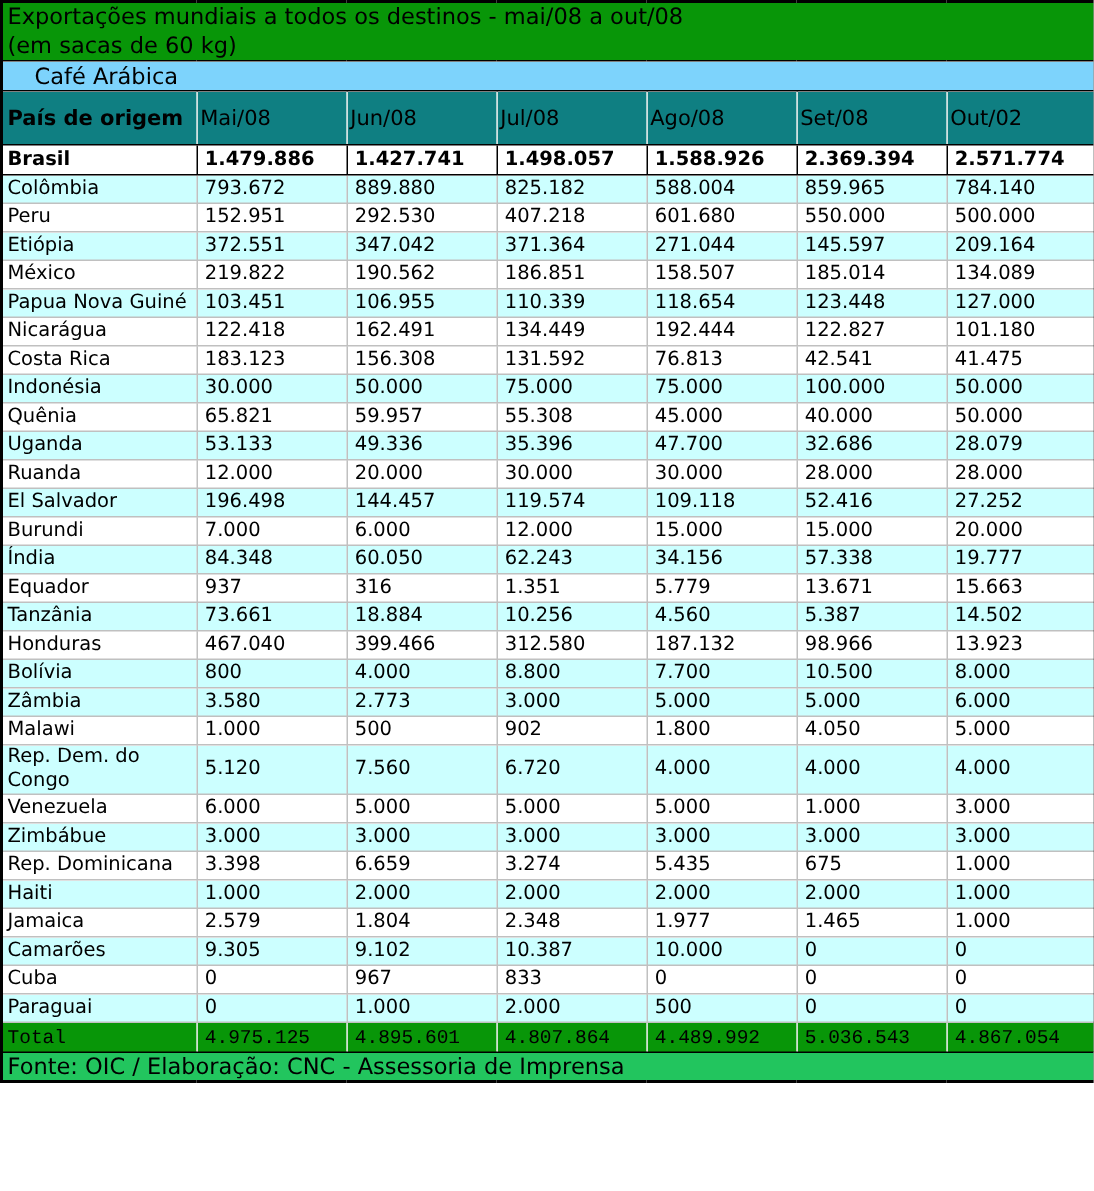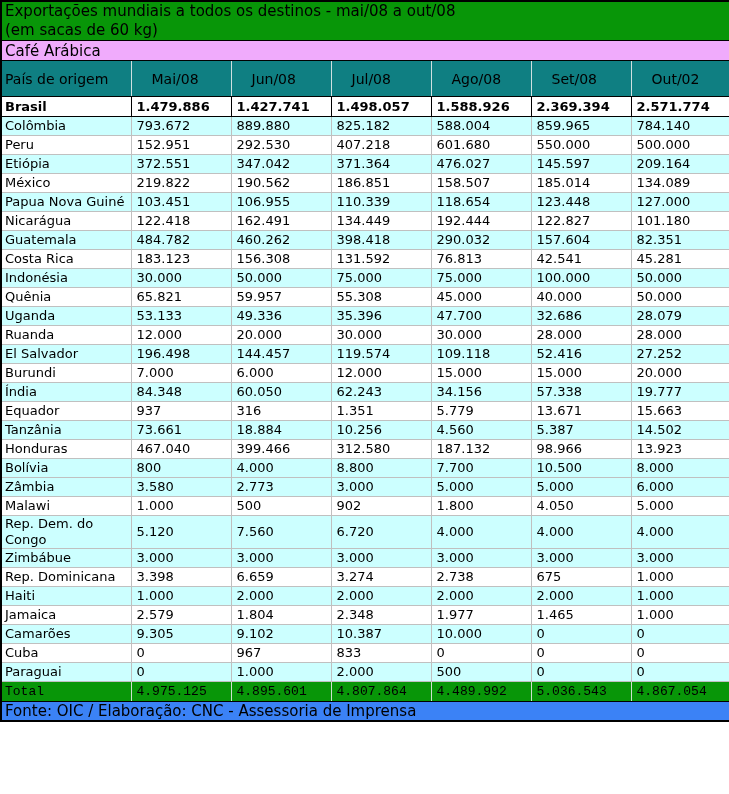--- a/index.html
+++ b/index.html
@@ -18,39 +18,39 @@
   tr.title-row td {
     background: #089608;
     height: 37px;
     font-size: 15px;
     line-height: 19px;
     padding-left: 3px;
     border-bottom: 1px solid #000;
     margin-left: 22px;
   }
   tr.section-row td {
-    background: #f0abfc;
+    background: #7dd3fc;
     height: 19px;
     font-size: 15px;
-    padding-left: 3px;
+    padding-left: 21px;
     border-bottom: 1px solid #000;
   }
 
   
   tr.header-row th {
     background: #0F7F82;
     height: 35px;
     font-size: 14px;
     font-weight: normal;
     text-align: left;
-    padding-left: 20px;
+    padding-left: 2px;
     border-left: 1px solid #CFE0E0;
     border-bottom: 1px solid #000;
   }
-  tr.header-row th:first-child { border-left: none; padding-left: 3px; }
+  tr.header-row th:first-child { border-left: none; padding-left: 3px; font-weight: bold; }
 
   
   tbody tr { height: 19px; }
   tbody td { border: 1px solid #C0C0C0; background: #fff; }
   tbody td:first-child { padding-left: 3px; }
   tbody tr.alt td { background: #CCFFFF; }
   tbody tr.row-brasil { height: 20px; }
   tbody tr.row-brasil td { font-weight: bold; border-color: #000; background: #fff; }
 
   
@@ -59,21 +59,21 @@
     height: 19px;
     border-top: 1px solid #000;
     border-bottom: 1px solid #000;
     border-left: 1px solid #CFE0CF;
     font-family: Liberation Mono, monospace;
   }
   tr.total-row td:first-child { border-left: none; padding-left: 3px; }
 
   
   tr.fonte-row td {
-    background: #3b82f6;
+    background: #22c55e;
     height: 18px;
     font-size: 15px;
     padding-left: 3px;
   }
 </style>
 </head>
 <body>
 
 <table class="report">
   <colgroup>
@@ -131,21 +131,21 @@
         <td>407.218</td>
         <td>601.680</td>
         <td>550.000</td>
         <td>500.000</td>
       </tr>
       <tr class="alt">
         <td>Etiópia</td>
         <td>372.551</td>
         <td>347.042</td>
         <td>371.364</td>
-        <td>476.027</td>
+        <td>271.044</td>
         <td>145.597</td>
         <td>209.164</td>
       </tr>
       <tr>
         <td>México</td>
         <td>219.822</td>
         <td>190.562</td>
         <td>186.851</td>
         <td>158.507</td>
         <td>185.014</td>
@@ -162,37 +162,28 @@
       </tr>
       <tr>
         <td>Nicarágua</td>
         <td>122.418</td>
         <td>162.491</td>
         <td>134.449</td>
         <td>192.444</td>
         <td>122.827</td>
         <td>101.180</td>
       </tr>
-      <tr class="alt">
-        <td>Guatemala</td>
-        <td>484.782</td>
-        <td>460.262</td>
-        <td>398.418</td>
-        <td>290.032</td>
-        <td>157.604</td>
-        <td>82.351</td>
-      </tr>
       <tr>
         <td>Costa Rica</td>
         <td>183.123</td>
         <td>156.308</td>
         <td>131.592</td>
         <td>76.813</td>
         <td>42.541</td>
-        <td>45.281</td>
+        <td>41.475</td>
       </tr>
       <tr class="alt">
         <td>Indonésia</td>
         <td>30.000</td>
         <td>50.000</td>
         <td>75.000</td>
         <td>75.000</td>
         <td>100.000</td>
         <td>50.000</td>
       </tr>
@@ -306,35 +297,44 @@
       </tr>
       <tr class="alt">
         <td>Rep. Dem. do Congo</td>
         <td>5.120</td>
         <td>7.560</td>
         <td>6.720</td>
         <td>4.000</td>
         <td>4.000</td>
         <td>4.000</td>
       </tr>
+      <tr>
+        <td>Venezuela</td>
+        <td>6.000</td>
+        <td>5.000</td>
+        <td>5.000</td>
+        <td>5.000</td>
+        <td>1.000</td>
+        <td>3.000</td>
+      </tr>
       <tr class="alt">
         <td>Zimbábue</td>
         <td>3.000</td>
         <td>3.000</td>
         <td>3.000</td>
         <td>3.000</td>
         <td>3.000</td>
         <td>3.000</td>
       </tr>
       <tr>
         <td>Rep. Dominicana</td>
         <td>3.398</td>
         <td>6.659</td>
         <td>3.274</td>
-        <td>2.738</td>
+        <td>5.435</td>
         <td>675</td>
         <td>1.000</td>
       </tr>
       <tr class="alt">
         <td>Haiti</td>
         <td>1.000</td>
         <td>2.000</td>
         <td>2.000</td>
         <td>2.000</td>
         <td>2.000</td>

